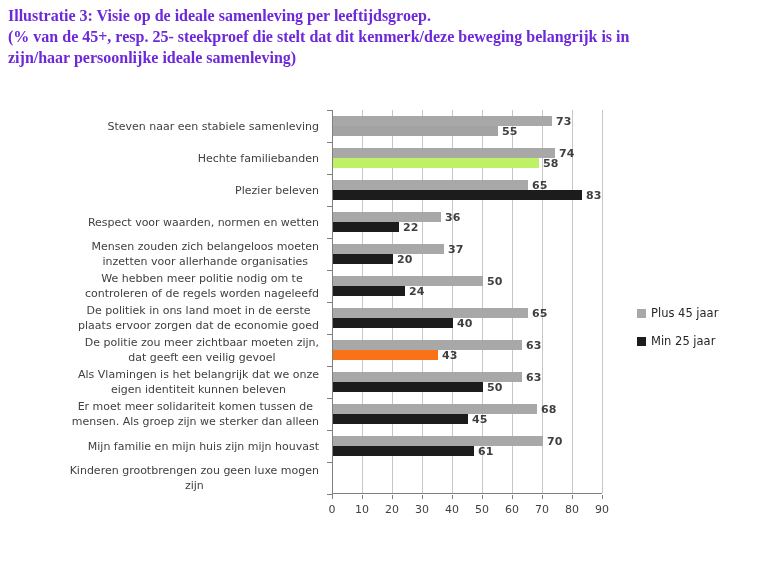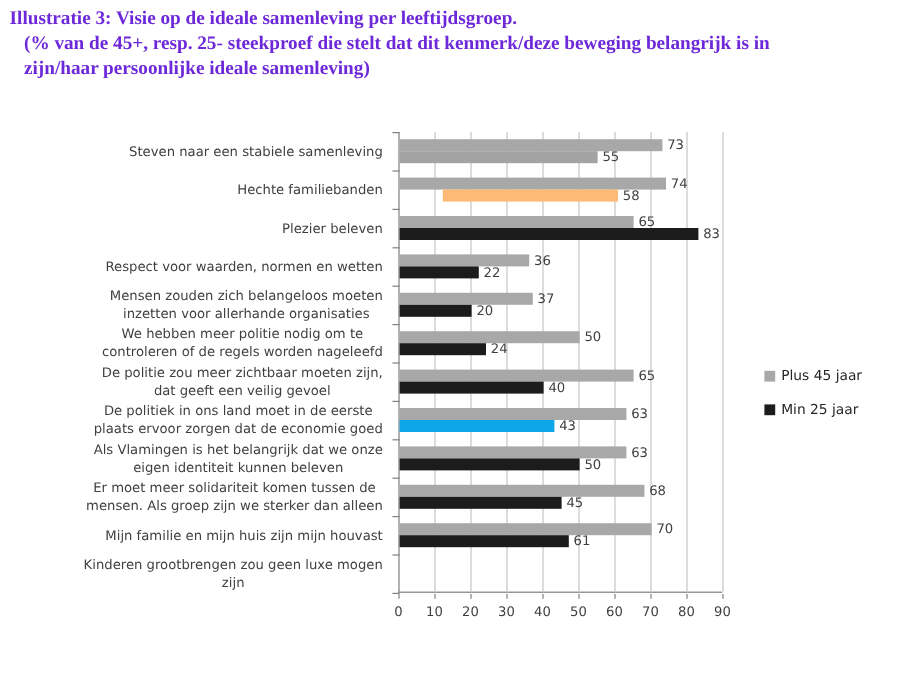--- a/index.html
+++ b/index.html
@@ -7,35 +7,35 @@
   .page {
     position:relative; width:761px; height:572px; background:#fff; overflow:hidden;
     font-family:"DejaVu Sans", sans-serif;
   }
   
   .title-block {
     position:absolute; left:8px; top:5px; width:748px;
     font-family:"Liberation Serif", serif; font-weight:bold;
     font-size:16px; line-height:21px; color:#6d28d9;
   }
-  .subheading { white-space:pre-line;margin-left:12px; }
+  .subheading { white-space:pre-line; }
   
   .labels { position:absolute; left:30px; top:110px; width:296px; }
   .cat-cell {
     height:32px; display:flex; align-items:center; justify-content:flex-end;
     padding-right:7px;
   }
   .cat-text {
     font-size:11px; line-height:15px; color:#3f3f3f;
     text-align:center; white-space:pre-line;
   }
   
   .plot {
     position:absolute; left:332px; top:110px; width:270px; height:384px;
-    border-left:1px solid #808080; border-bottom:1px solid #808080;
+    border-left:1px solid #808080; border-bottom:1px solid #808080;font-weight:bold;
   }
   .gridline { position:absolute; top:0; bottom:0; width:1px; background:#c6c6c6; z-index:0; }
   .ytick { position:absolute; left:-6px; width:6px; height:1px; background:#808080; }
   .bar-row { position:relative; height:32px; padding-top:6px; }
   .bar { position:relative; z-index:1; height:10px; }
   .val {
     position:absolute; left:calc(100% + 4px); top:50%; transform:translateY(-50%);
     font-size:11px; color:#3f3f3f; white-space:nowrap;
   }
   
@@ -77,26 +77,26 @@
         </div>
         <div class="cat-cell">
           <span class="cat-text">Mensen zouden zich belangeloos moeten
 inzetten voor allerhande organisaties</span>
         </div>
         <div class="cat-cell">
           <span class="cat-text">We hebben meer politie nodig om te
 controleren of de regels worden nageleefd</span>
         </div>
         <div class="cat-cell">
+          <span class="cat-text">De politiek in ons land moet in de eerste
+plaats ervoor zorgen dat de economie goed</span>
+        </div>
+        <div class="cat-cell">
           <span class="cat-text">De politie zou meer zichtbaar moeten zijn,
 dat geeft een veilig gevoel</span>
-        </div>
-        <div class="cat-cell">
-          <span class="cat-text">De politiek in ons land moet in de eerste
-plaats ervoor zorgen dat de economie goed</span>
         </div>
         <div class="cat-cell">
           <span class="cat-text">Als Vlamingen is het belangrijk dat we onze
 eigen identiteit kunnen beleven</span>
         </div>
         <div class="cat-cell">
           <span class="cat-text">Er moet meer solidariteit komen tussen de
 mensen. Als groep zijn we sterker dan alleen</span>
         </div>
         <div class="cat-cell">
@@ -135,21 +135,21 @@
             <span class="val">73</span>
           </div>
           <div class="bar" style="width: 165px; background: #a3a3a3;">
             <span class="val">55</span>
           </div>
         </div>
         <div class="bar-row">
           <div class="bar" style="width: 222px; background: rgb(168, 168, 168);">
             <span class="val">74</span>
           </div>
-          <div class="bar" style="width: 146px; background: #fdba74; margin-left: 36px;">
+          <div class="bar" style="width: 206px; background: #bef264;">
             <span class="val">58</span>
           </div>
         </div>
         <div class="bar-row">
           <div class="bar" style="width: 195px; background: rgb(168, 168, 168);">
             <span class="val">65</span>
           </div>
           <div class="bar" style="width: 249px; background: rgb(28, 28, 28);">
             <span class="val">83</span>
           </div>
@@ -183,21 +183,21 @@
             <span class="val">65</span>
           </div>
           <div class="bar" style="width: 120px; background: rgb(28, 28, 28);">
             <span class="val">40</span>
           </div>
         </div>
         <div class="bar-row">
           <div class="bar" style="width: 189px; background: rgb(168, 168, 168);">
             <span class="val">63</span>
           </div>
-          <div class="bar" style="width: 129px; background: #0ea5e9;">
+          <div class="bar" style="width: 105px; background: #f97316;">
             <span class="val">43</span>
           </div>
         </div>
         <div class="bar-row">
           <div class="bar" style="width: 189px; background: rgb(168, 168, 168);">
             <span class="val">63</span>
           </div>
           <div class="bar" style="width: 150px; background: rgb(28, 28, 28);">
             <span class="val">50</span>
           </div>

